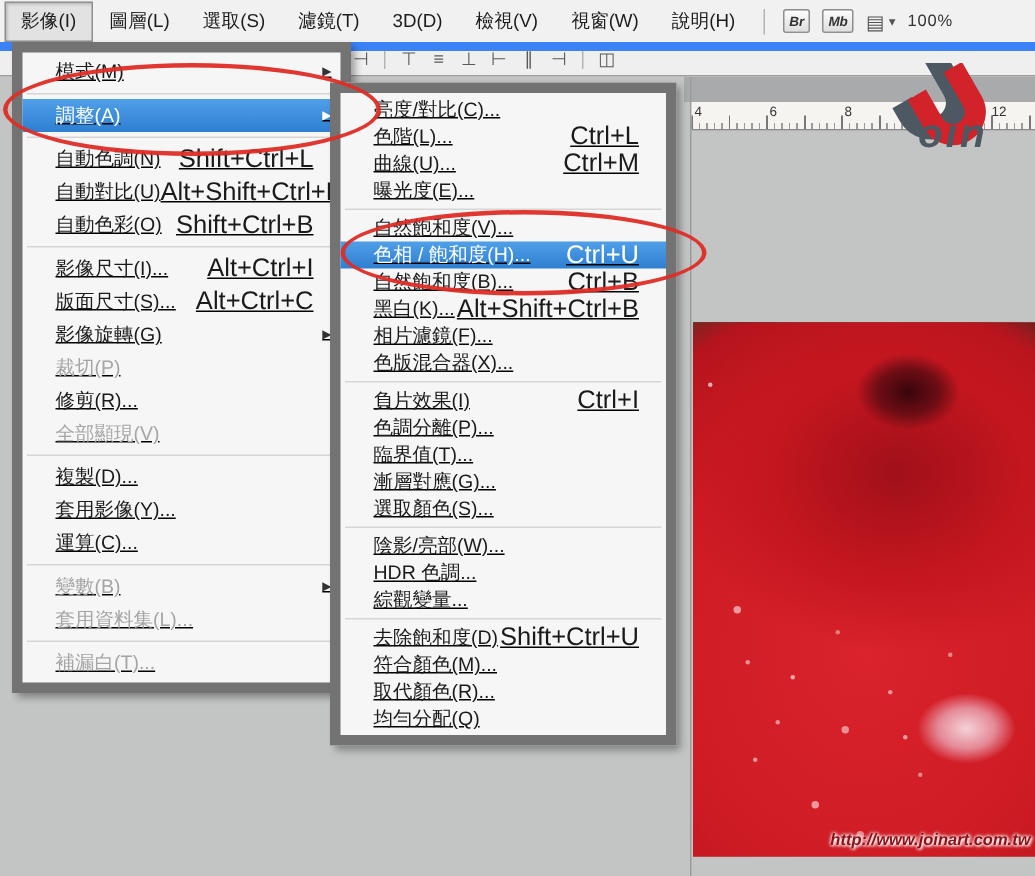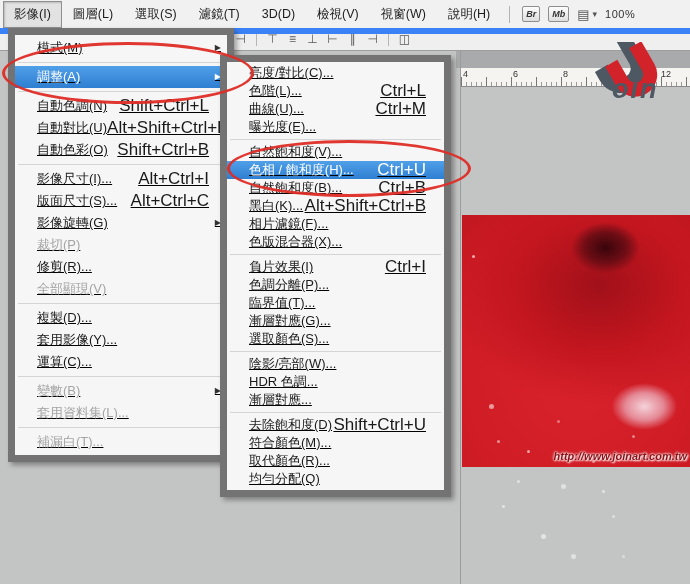--- a/index.html
+++ b/index.html
@@ -33,21 +33,21 @@
   .ruler{position:absolute;left:461px;top:17px;right:0;height:18px;background:#f5f4f0;
          border-bottom:1px solid #8a8a8a;
          background-image:
            repeating-linear-gradient(90deg,#777 0 1px,transparent 1px 25px),
            repeating-linear-gradient(90deg,#9a9a9a 0 1px,transparent 1px 5px);
          background-size:100% 9px,100% 4px;
          background-position:left bottom,left bottom;background-repeat:no-repeat;}
   .ruler-num{position:absolute;top:1px;font-size:9px;color:#333;}
 
   
-  .rose{position:absolute;left:462px;top:164px;width:228px;height:252px;z-index:2;
+  .rose{position:absolute;left:462px;top:164px;width:228px;height:356px;z-index:2;
         background:
           radial-gradient(ellipse 46px 34px at 63% 13%, #38050b 0%, #6f0d15 45%, rgba(111,13,21,0) 75%),
           radial-gradient(ellipse 42px 30px at 80% 76%, rgba(246,220,226,.95) 0%, rgba(233,164,178,.8) 45%, rgba(233,164,178,0) 78%),
           radial-gradient(ellipse 150px 120px at 60% 28%, #a11019 0%, #c3161f 55%, rgba(195,22,31,0) 100%),
           radial-gradient(ellipse 250px 290px at 50% 62%, #da232c 0%, #cd1b24 55%, #b6141d 82%, rgba(182,20,29,0) 98%),
           linear-gradient(115deg, #2b4026 0%, #223420 9%, rgba(34,52,32,0) 18%),
           linear-gradient(180deg, #1d2f1b 0%, #273b22 5%, rgba(39,59,34,0) 10%),
           #bc141d;}
   .droplets{position:absolute;left:10px;top:40px;width:3px;height:3px;border-radius:50%;
             background:rgba(255,255,255,.65);
@@ -338,21 +338,21 @@
         <span class="menu-label">陰影/亮部(W)...</span>
         <span class="menu-shortcut"></span>
         <span class="menu-arrow"></span>
       </div>
       <div class="menu-row">
         <span class="menu-label">HDR 色調...</span>
         <span class="menu-shortcut"></span>
         <span class="menu-arrow"></span>
       </div>
       <div class="menu-row">
-        <span class="menu-label">漸層對應...</span>
+        <span class="menu-label">綜觀變量...</span>
         <span class="menu-shortcut"></span>
         <span class="menu-arrow"></span>
       </div>
       <div class="menu-sep"></div>
       <div class="menu-row">
         <span class="menu-label">去除飽和度(D)</span>
         <span class="menu-shortcut">Shift+Ctrl+U</span>
         <span class="menu-arrow"></span>
       </div>
       <div class="menu-row">

